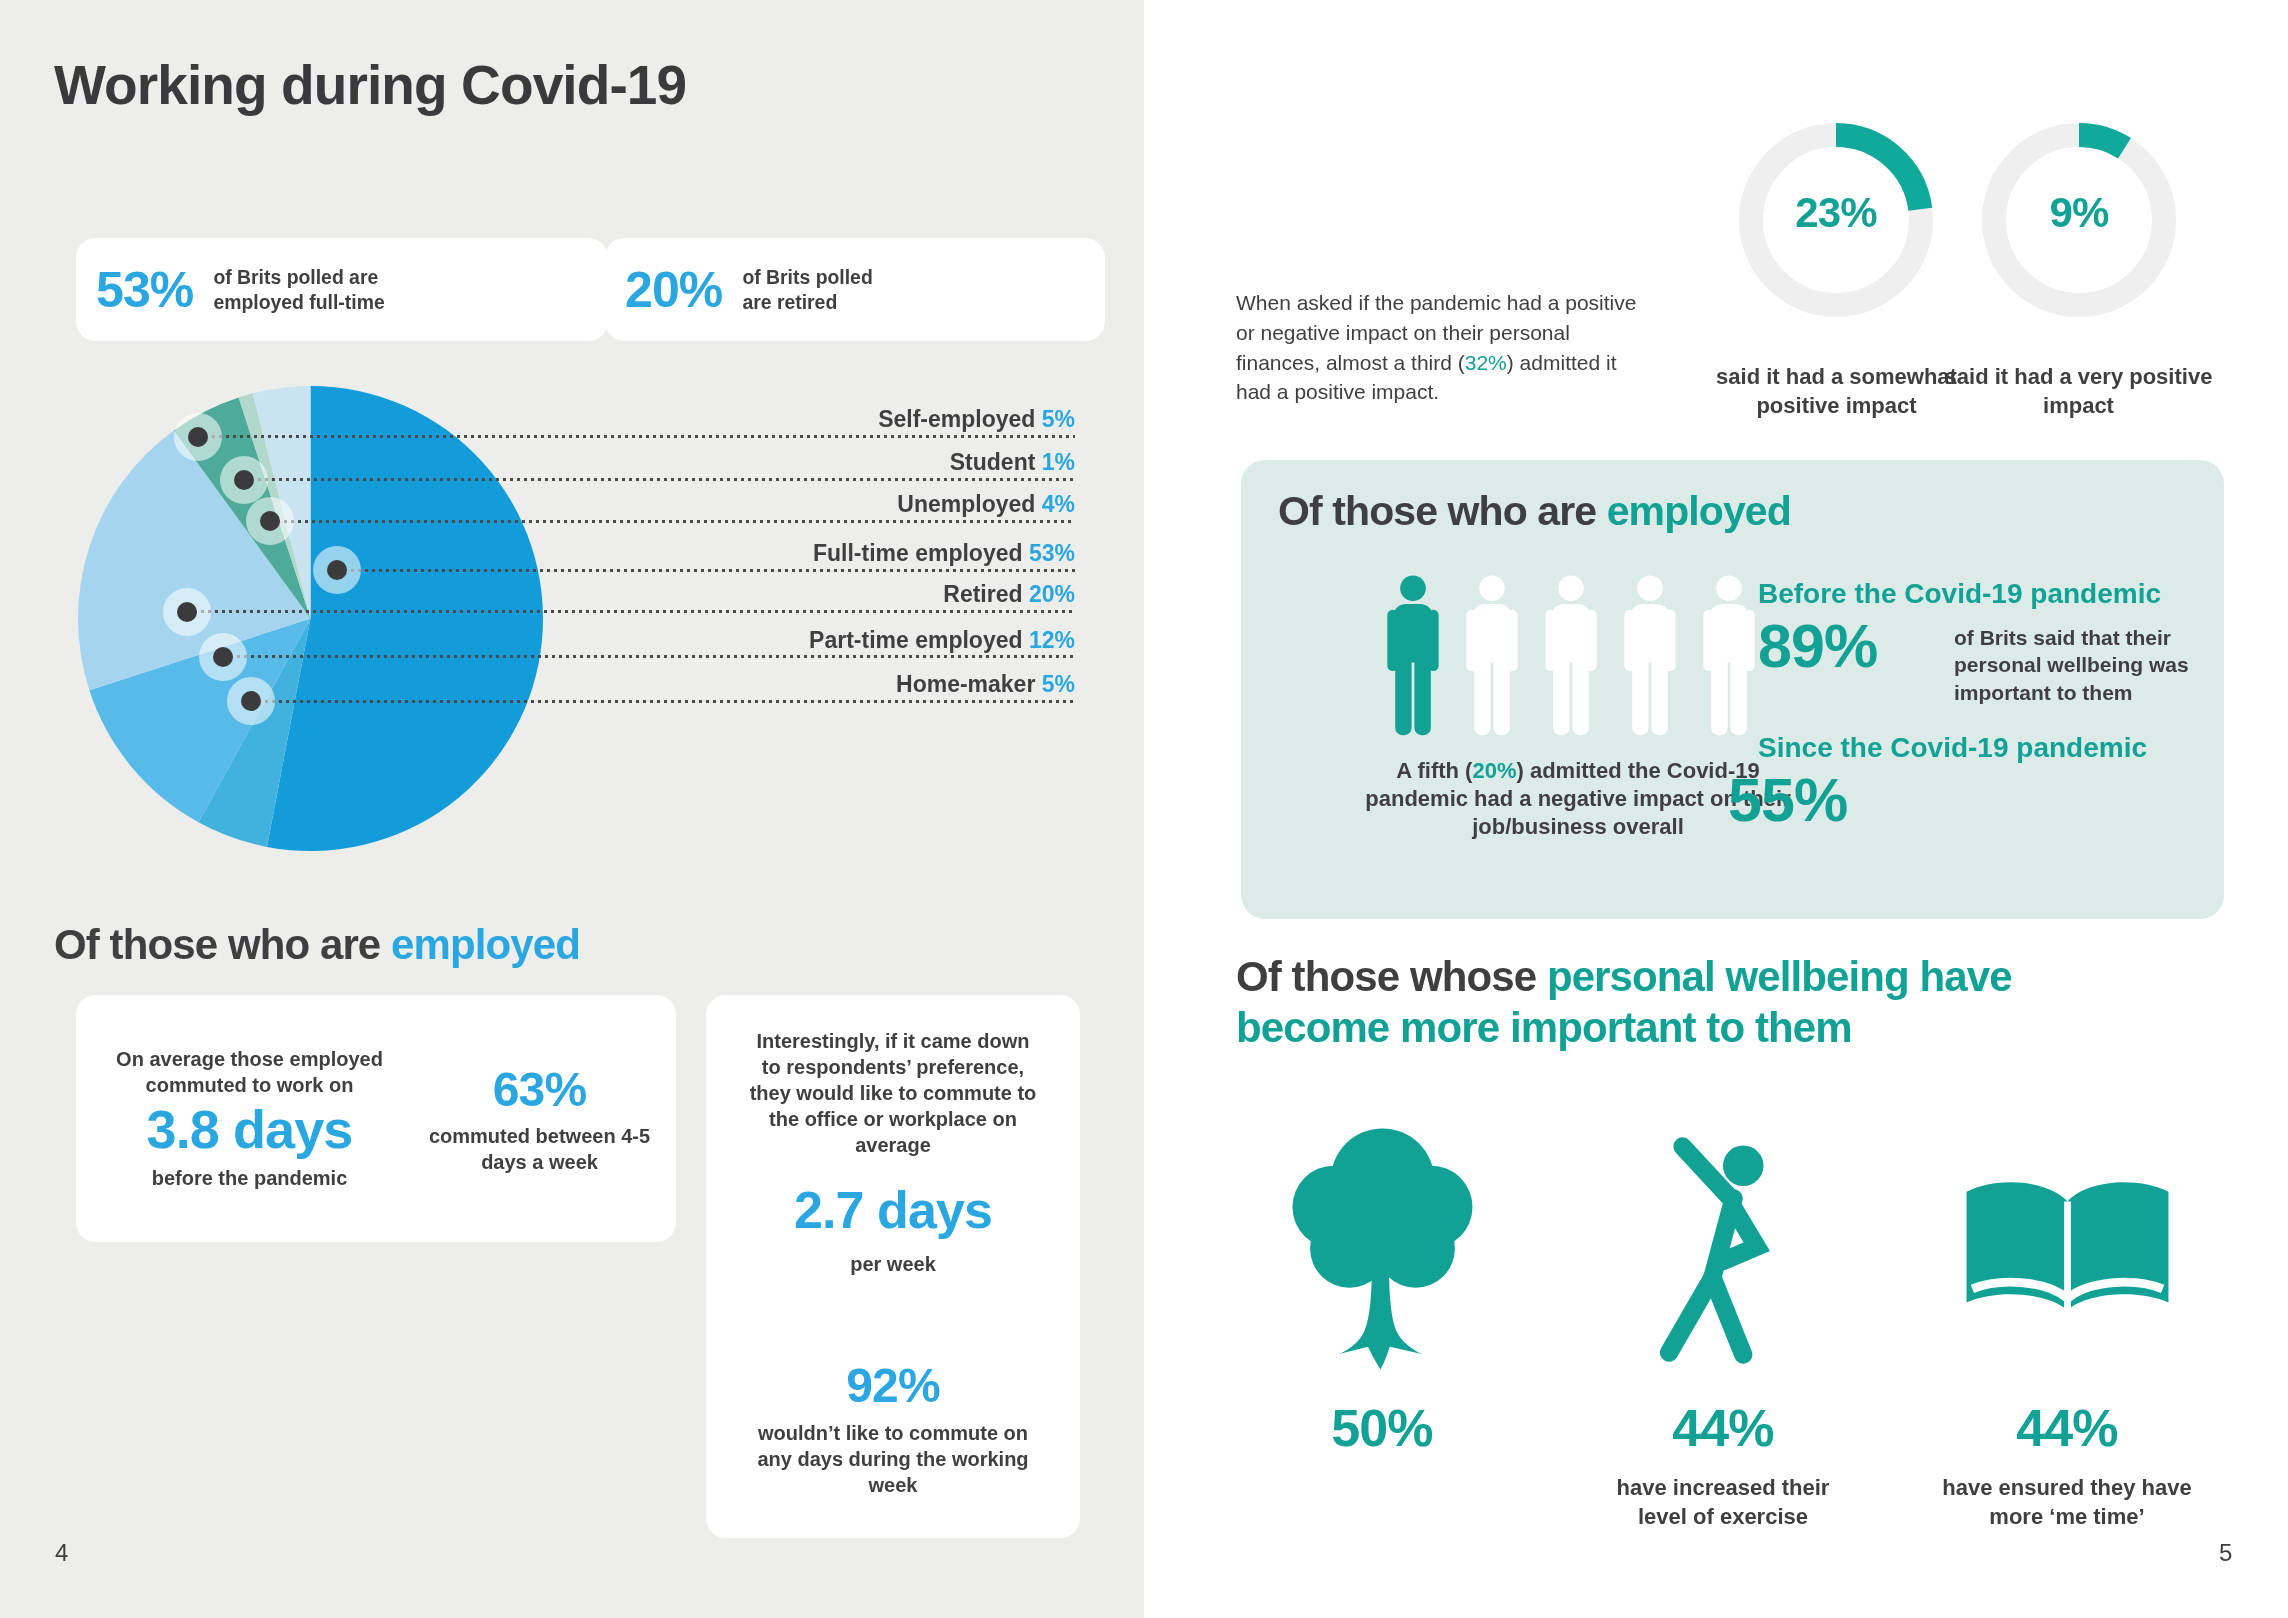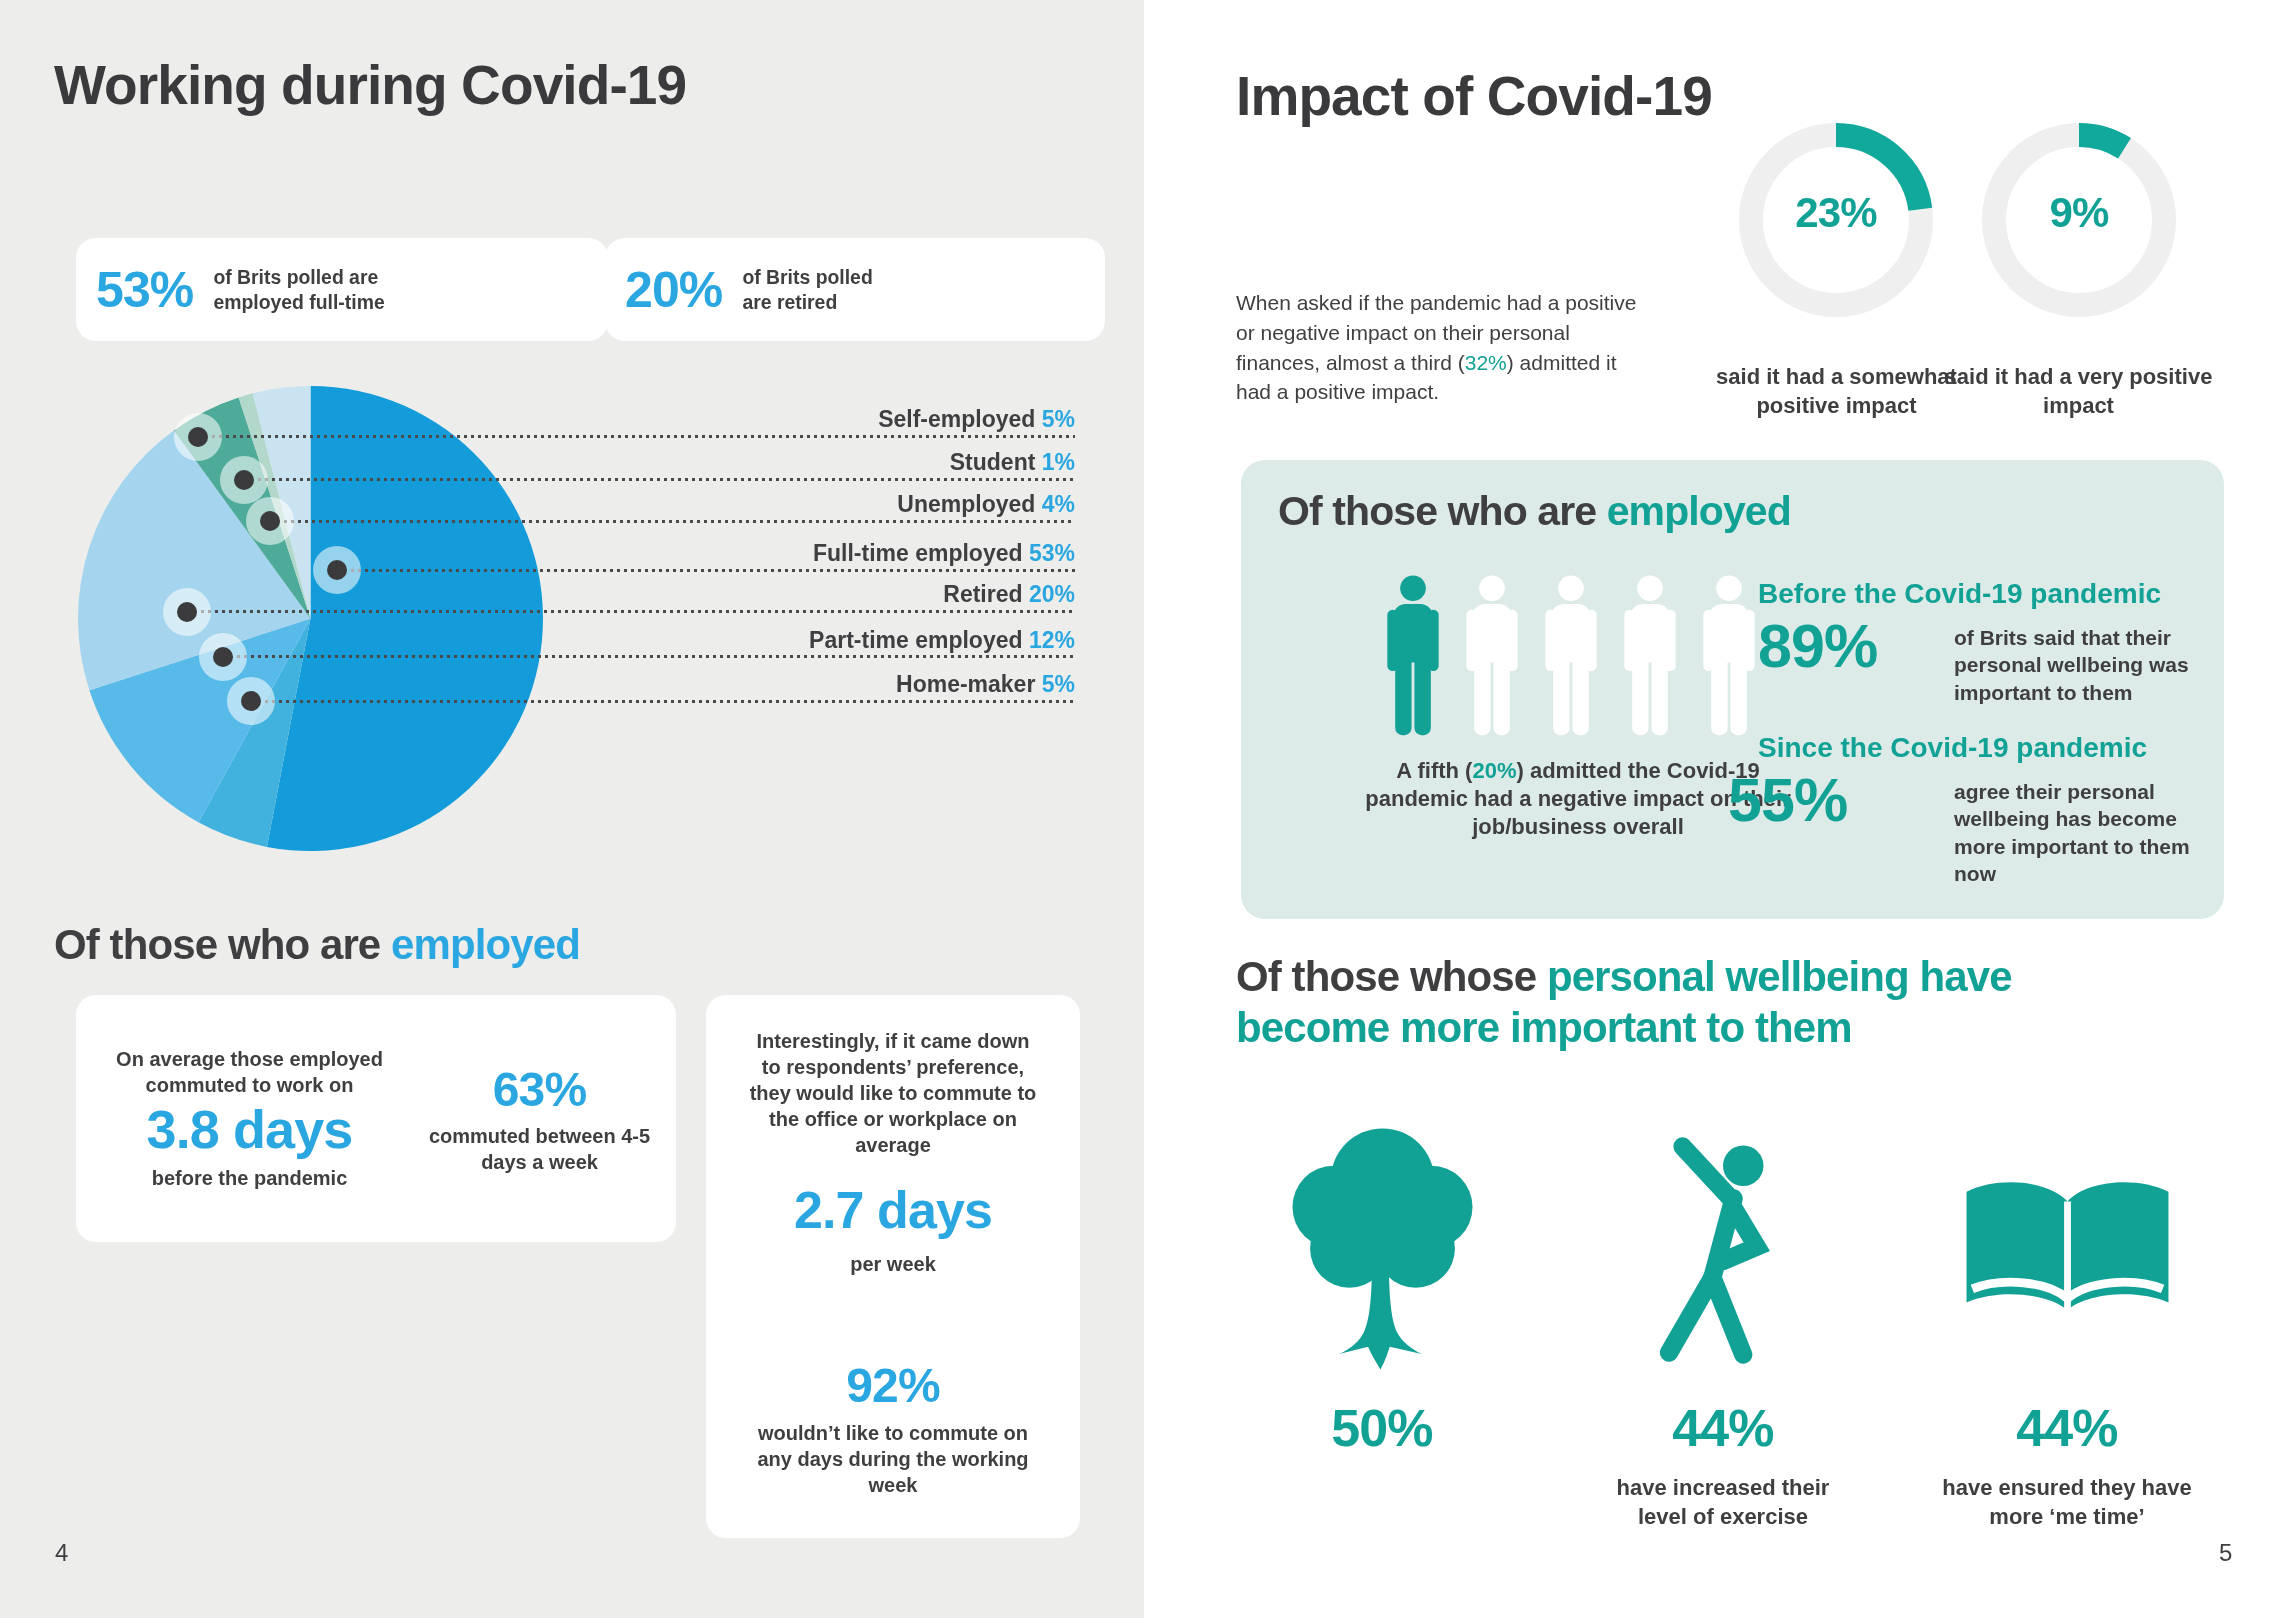--- a/index.html
+++ b/index.html
@@ -140,21 +140,20 @@
       <div class="c-big" style="font-size:52px;margin-top:22px;">2.7 days</div>
       <div class="c-intro" style="margin-top:11px;">per week</div>
       <div class="c-side" style="margin-top:81px;">92%</div>
       <div class="c-intro" style="width:286px;margin-top:7.4px;">wouldn’t like to commute on any days during the working week</div>
     </div>
 
     <div class="pagenum" style="left:55px;top:1539px;">4</div>
   </section>
 
   <section class="page" id="right-page">
-    <h1 class="abs page-title" style="left:92px;top:65px;width:480px;">Impact of Covid-19</h1>
 
     <p class="abs intro-text" style="left:92px;top:288px;width:411px;margin:0;"><span class="dark">When asked if the pandemic had a positive or negative impact on their personal finances, almost a third (</span><span class="teal">32%</span><span class="dark">) admitted it had a positive impact.</span></p>
 
     <div class="donut-box" style="left:595px;top:123px;">
       <svg width="194" height="194" viewBox="0 0 210 210">
           <circle cx="105" cy="105" r="92" fill="none" stroke="#efefef" stroke-width="26"></circle>
           <path d="M105,13 A92,92 0 0 1 196.27,93.47" fill="none" stroke="#10a99b" stroke-width="26"></path>
         </svg>
       <div class="donut-label">23%</div>
     </div>
@@ -190,21 +189,20 @@
         </div>
 
       <div class="card-caption"><span class="dark">A fifth (</span><span class="teal">20%</span><span class="dark">) admitted the Covid-19 pandemic had a negative impact on their job/business overall</span></div>
 
       <div class="abs sub-title" style="left:517px;top:118px;">Before the Covid-19 pandemic</div>
       <div class="abs sub-value" style="left:517px;top:151px;">89%</div>
       <div class="abs sub-text" style="left:713px;top:164px;width:263px;">of Brits said that their personal wellbeing was important to them</div>
 
       <div class="abs sub-title" style="left:517px;top:272px;">Since the Covid-19 pandemic</div>
       <div class="abs sub-value" style="left:487px;top:305px;">55%</div>
-      <div class="abs sub-text" style="left:713px;top:318px;width:277px;">agree their personal wellbeing has become more important to them now</div>
     </div>
 
     <h2 class="abs section-title" style="left:92px;top:951px;width:904px;line-height:1.22;"><span class="dark">Of those whose </span><span class="teal">personal wellbeing have become more important to them</span></h2>
 
     <div class="well-col" style="left:72px;">
       <div class="icon-box">
         <svg width="231" height="269" viewBox="0 0 220 260" fill="#11a195">
           <circle cx="110" cy="62" r="50"></circle>
             <circle cx="63" cy="88" r="40"></circle>
             <circle cx="157" cy="88" r="40"></circle>

